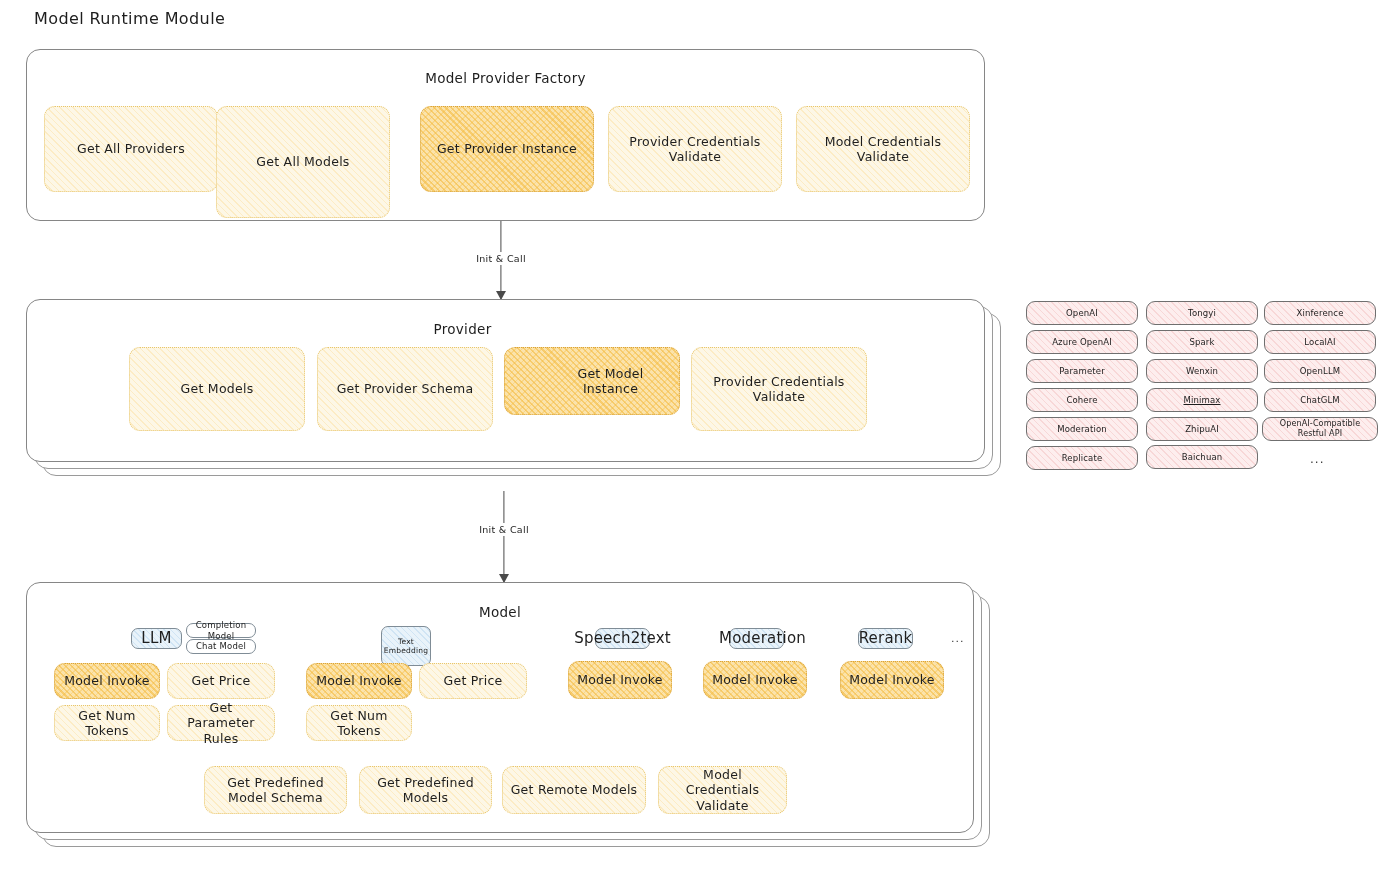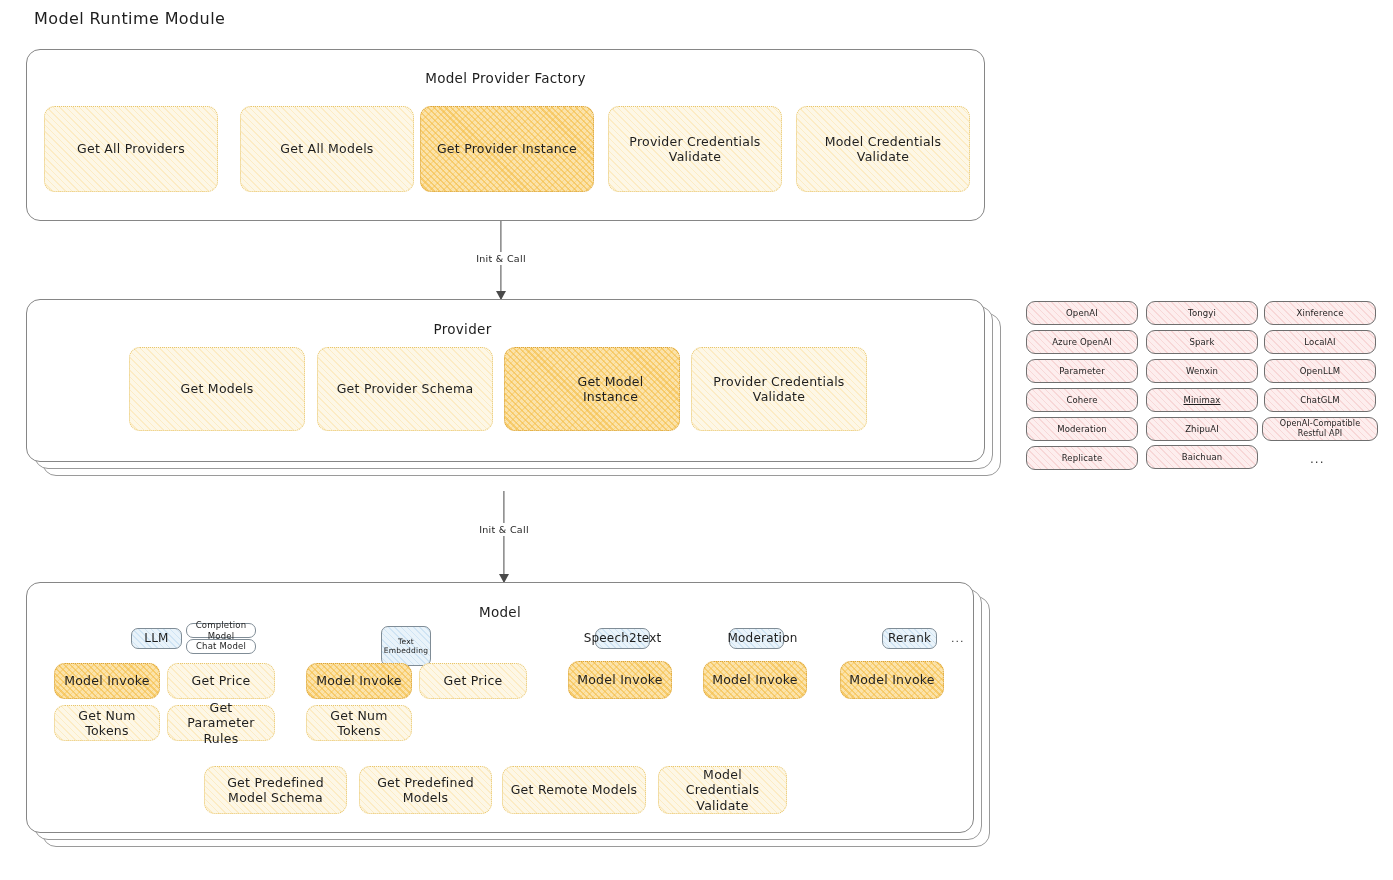--- a/index.html
+++ b/index.html
@@ -95,21 +95,21 @@
   .node.blue {
     background:
       repeating-linear-gradient(45deg,
         rgba(137,186,226,.26) 0px,
         rgba(137,186,226,.26) 1.1px,
         rgba(255,255,255,0) 1.1px,
         rgba(255,255,255,0) 4.4px),
       #e9f3fa;
     border: 1.1px solid #7f8c96;
     border-radius: 7px;
-    font-size: 12px;
+    font-size: 15px;
     letter-spacing: .2px;
   }
   
   .node.plain {
     background: #ffffff;
     border: 1.1px solid #7f8c96;
     border-radius: 7px;
     font-size: 8.5px;
     letter-spacing: .2px;
   }
@@ -170,39 +170,39 @@
 </style>
 </head>
 <body>
 
 <div id="page-title">Model Runtime Module</div>
 
 <div class="sketch-box" style="left:26px; top:49px; width:959px; height:172px;"></div>
 <div class="group-title" style="left:26px; top:70px; width:959px;">Model Provider Factory</div>
 
 <div class="node cream" style="left:44px; top:106px; width:174px; height:86px;">Get All Providers</div>
-<div class="node cream" style="left:240px; top:106px; width:174px; height:86px;">Get All Models</div>
+<div class="node cream" style="left:216px; top:106px; width:174px; height:112px;">Get All Models</div>
 <div class="node amber" style="left:420px; top:106px; width:174px; height:86px;">Get Provider Instance</div>
 <div class="node cream" style="left:608px; top:106px; width:174px; height:86px;">Provider Credentials Validate</div>
 <div class="node cream" style="left:796px; top:106px; width:174px; height:86px;">Model Credentials Validate</div>
 
 <div class="arrow" style="left:478px; top:221px; width:46px; height:78px;">
   <div class="shaft"></div>
   <div class="head"></div>
 </div>
 <div class="arrow-label" style="left:501px; top:252px;">Init &amp; Call</div>
 
 <div class="stack-layer" style="left:42px; top:313px; width:959px; height:163px;"></div>
 <div class="stack-layer" style="left:34px; top:306px; width:959px; height:163px;"></div>
 <div class="sketch-box" style="left:26px; top:299px; width:959px; height:163px; z-index:2;"></div>
 <div class="group-title" style="left:26px; top:321px; width:873px; z-index:3;">Provider</div>
 
 <div class="node cream" style="left:129px; top:347px; width:176px; height:84px;">Get Models</div>
 <div class="node cream" style="left:317px; top:347px; width:176px; height:84px;">Get Provider Schema</div>
-<div class="node amber" style="left:504px; top:347px; width:176px; height:84px;padding-left:44px;">Get Model Instance</div>
+<div class="node amber" style="left:504px; top:347px; width:176px; height:68px;padding-left:44px;">Get Model Instance</div>
 <div class="node cream" style="left:691px; top:347px; width:176px; height:84px;">Provider Credentials Validate</div>
 
 <div class="node pink" style="left:1026px; top:301px; width:112px; height:24px;">OpenAI</div>
 <div class="node pink" style="left:1026px; top:330px; width:112px; height:24px;">Azure OpenAI</div>
 <div class="node pink" style="left:1026px; top:359px; width:112px; height:24px;">Parameter</div>
 <div class="node pink" style="left:1026px; top:388px; width:112px; height:24px;">Cohere</div>
 <div class="node pink" style="left:1026px; top:417px; width:112px; height:24px;">Moderation</div>
 <div class="node pink" style="left:1026px; top:446px; width:112px; height:24px;">Replicate</div>
 
 <div class="node pink" style="left:1146px; top:301px; width:112px; height:24px;">Tongyi</div>
@@ -244,21 +244,21 @@
 <div class="node amber" style="left:306px; top:663px; width:106px; height:36px;">Model Invoke</div>
 <div class="node cream" style="left:419px; top:663px; width:108px; height:36px;">Get Price</div>
 <div class="node cream" style="left:306px; top:705px; width:106px; height:36px;">Get Num Tokens</div>
 
 <div class="node blue" style="left:595px; top:628px; width:55px; height:21px;">Speech2text</div>
 <div class="node amber" style="left:568px; top:661px; width:104px; height:38px;">Model Invoke</div>
 
 <div class="node blue" style="left:729px; top:628px; width:55px; height:21px;padding-left:19px;">Moderation</div>
 <div class="node amber" style="left:703px; top:661px; width:104px; height:38px;">Model Invoke</div>
 
-<div class="node blue" style="left:858px; top:628px; width:55px; height:21px;margin-left:24px;">Rerank</div>
+<div class="node blue" style="left:858px; top:628px; width:55px; height:21px;">Rerank</div>
 <div class="node amber" style="left:840px; top:661px; width:104px; height:38px;">Model Invoke</div>
 
 <div class="ellipsis" style="left:951px; top:632px; font-size:11px; z-index:3;">...</div>
 
 <div class="node cream" style="left:204px; top:766px; width:143px; height:48px;">Get Predefined Model Schema</div>
 <div class="node cream" style="left:359px; top:766px; width:133px; height:48px;">Get Predefined Models</div>
 <div class="node cream" style="left:502px; top:766px; width:144px; height:48px;">Get Remote Models</div>
 <div class="node cream" style="left:658px; top:766px; width:129px; height:48px;">Model Credentials Validate</div>
 
 </body></html>

